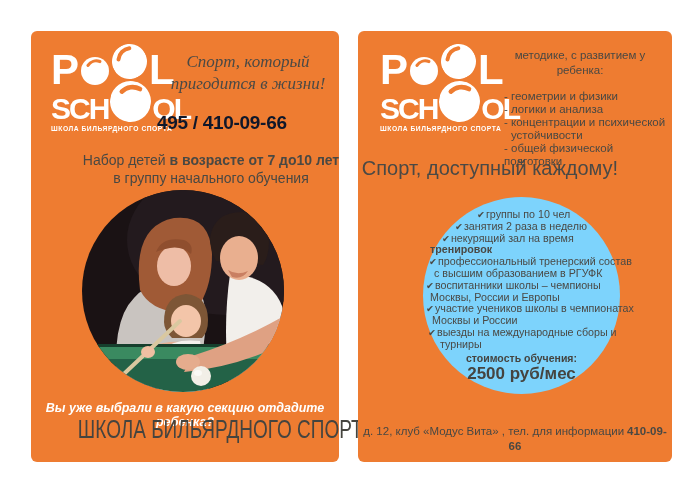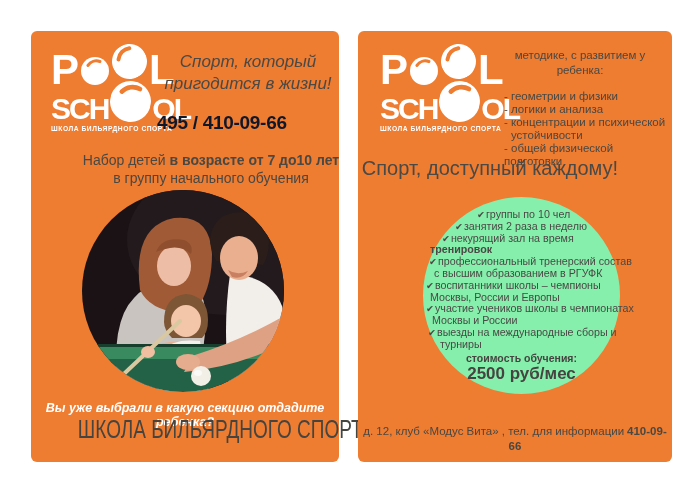--- a/index.html
+++ b/index.html
@@ -31,21 +31,21 @@
   .ball-3 { width:41px; height:41px; margin:0 1px -2px 2px; }
   .logo-tagline {
     margin-top:5px; color:#fff; font-weight:bold;
     font-size:6.7px; letter-spacing:0.55px; white-space:nowrap;
   }
 
   
   .slogan {
     position:absolute; left:126px; top:20px; width:182px;
     text-align:center; font-style:italic; font-size:17px;
-    line-height:1.32; color:#4a4945;
+    line-height:1.32; color:#4a4945;font-family:Liberation Serif, serif;
   }
   .phone-main {
     position:absolute; left:126px; top:81px; width:182px;
     font-size:19px; font-weight:bold;
     letter-spacing:-0.3px; color:#0f172a;
   }
   .recruit {
     position:absolute; left:0; top:121px; width:100%;
     text-align:center; font-size:14px; line-height:1.26; color:#494843;padding-left:26px;
   }
@@ -74,21 +74,21 @@
     position:absolute; left:146px; top:59px; width:170px;
     font-size:11.5px; line-height:13px; color:#494843;
   }
   .benefit .cont { display:block; padding-left:7px; }
   .headline {
     position:absolute; left:0; top:126px; width:264px;
     text-align:center; font-size:20px; color:#4a4945;
   }
   .features-circle {
     position:absolute; left:65px; top:166px; width:197px; height:197px;
-    background:#86efac; border-radius:50%;
+    background:#7dd3fc; border-radius:50%;
   }
   .features {
     position:absolute; left:3px; top:12px; width:191px;
     font-size:10.7px; line-height:11.8px; color:#4a4945;
   }
   .feature { white-space:nowrap; }
   .feature .check { font-size:9.5px; margin-right:1px; }
   .feature .cont { display:block; }
   .feature:nth-child(1) { padding-left:51px; }
   .feature:nth-child(2) { padding-left:29px; }

